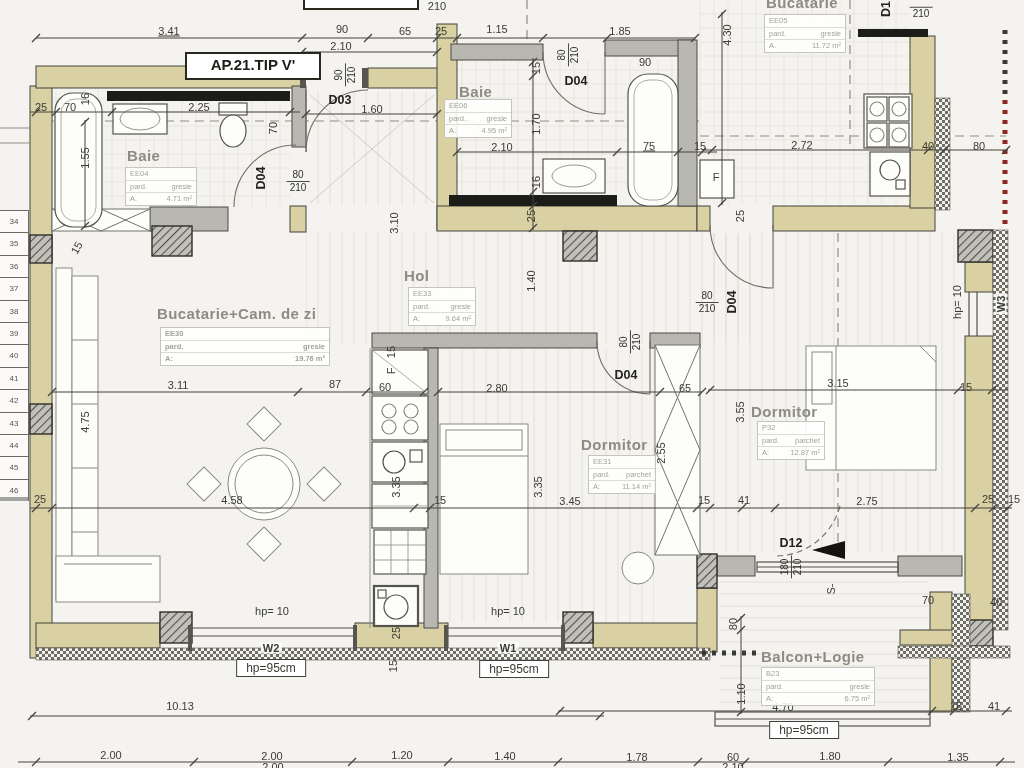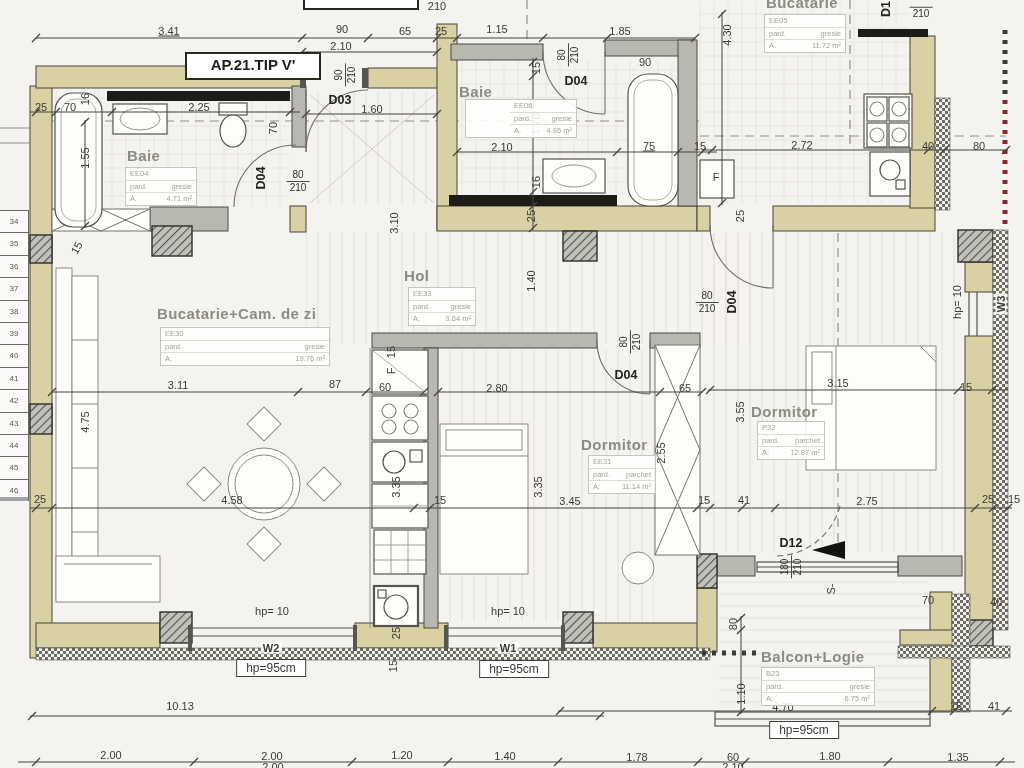--- a/index.html
+++ b/index.html
@@ -478,21 +478,21 @@
         <div class="row">
           <span>pard.</span>
           <span>gresie</span>
         </div>
         <div class="row">
           <span>A.</span>
           <span>4.71 m²</span>
         </div>
       </div>
       <div class="room-name" style="left: 459px; top: 83px;">Baie</div>
-      <div class="infobox" style="left: 465px; top: 99px; width: 66px; padding-left: 44px;">
+      <div class="infobox" style="left: 444px; top: 99px; width: 66px;">
         <div class="row">
           <span>EE06</span>
         </div>
         <div class="row">
           <span>pard.</span>
           <span>gresie</span>
         </div>
         <div class="row">
           <span>A.</span>
           <span>4.95 m²</span>
@@ -506,21 +506,21 @@
         <div class="row">
           <span>pard.</span>
           <span>gresie</span>
         </div>
         <div class="row">
           <span>A.</span>
           <span>11.72 m²</span>
         </div>
       </div>
       <div class="room-name" style="left: 157px; top: 305px;">Bucatarie+Cam. de zi</div>
-      <div class="infobox" style="left: 160px; top: 327px; width: 168px;">
+      <div class="infobox" style="left: 160px; top: 327px; width: 168px; font-weight: bold;">
         <div class="row">
           <span>EE30</span>
         </div>
         <div class="row">
           <span>pard.</span>
           <span>gresie</span>
         </div>
         <div class="row">
           <span>A:</span>
           <span>19.76 m²</span>

